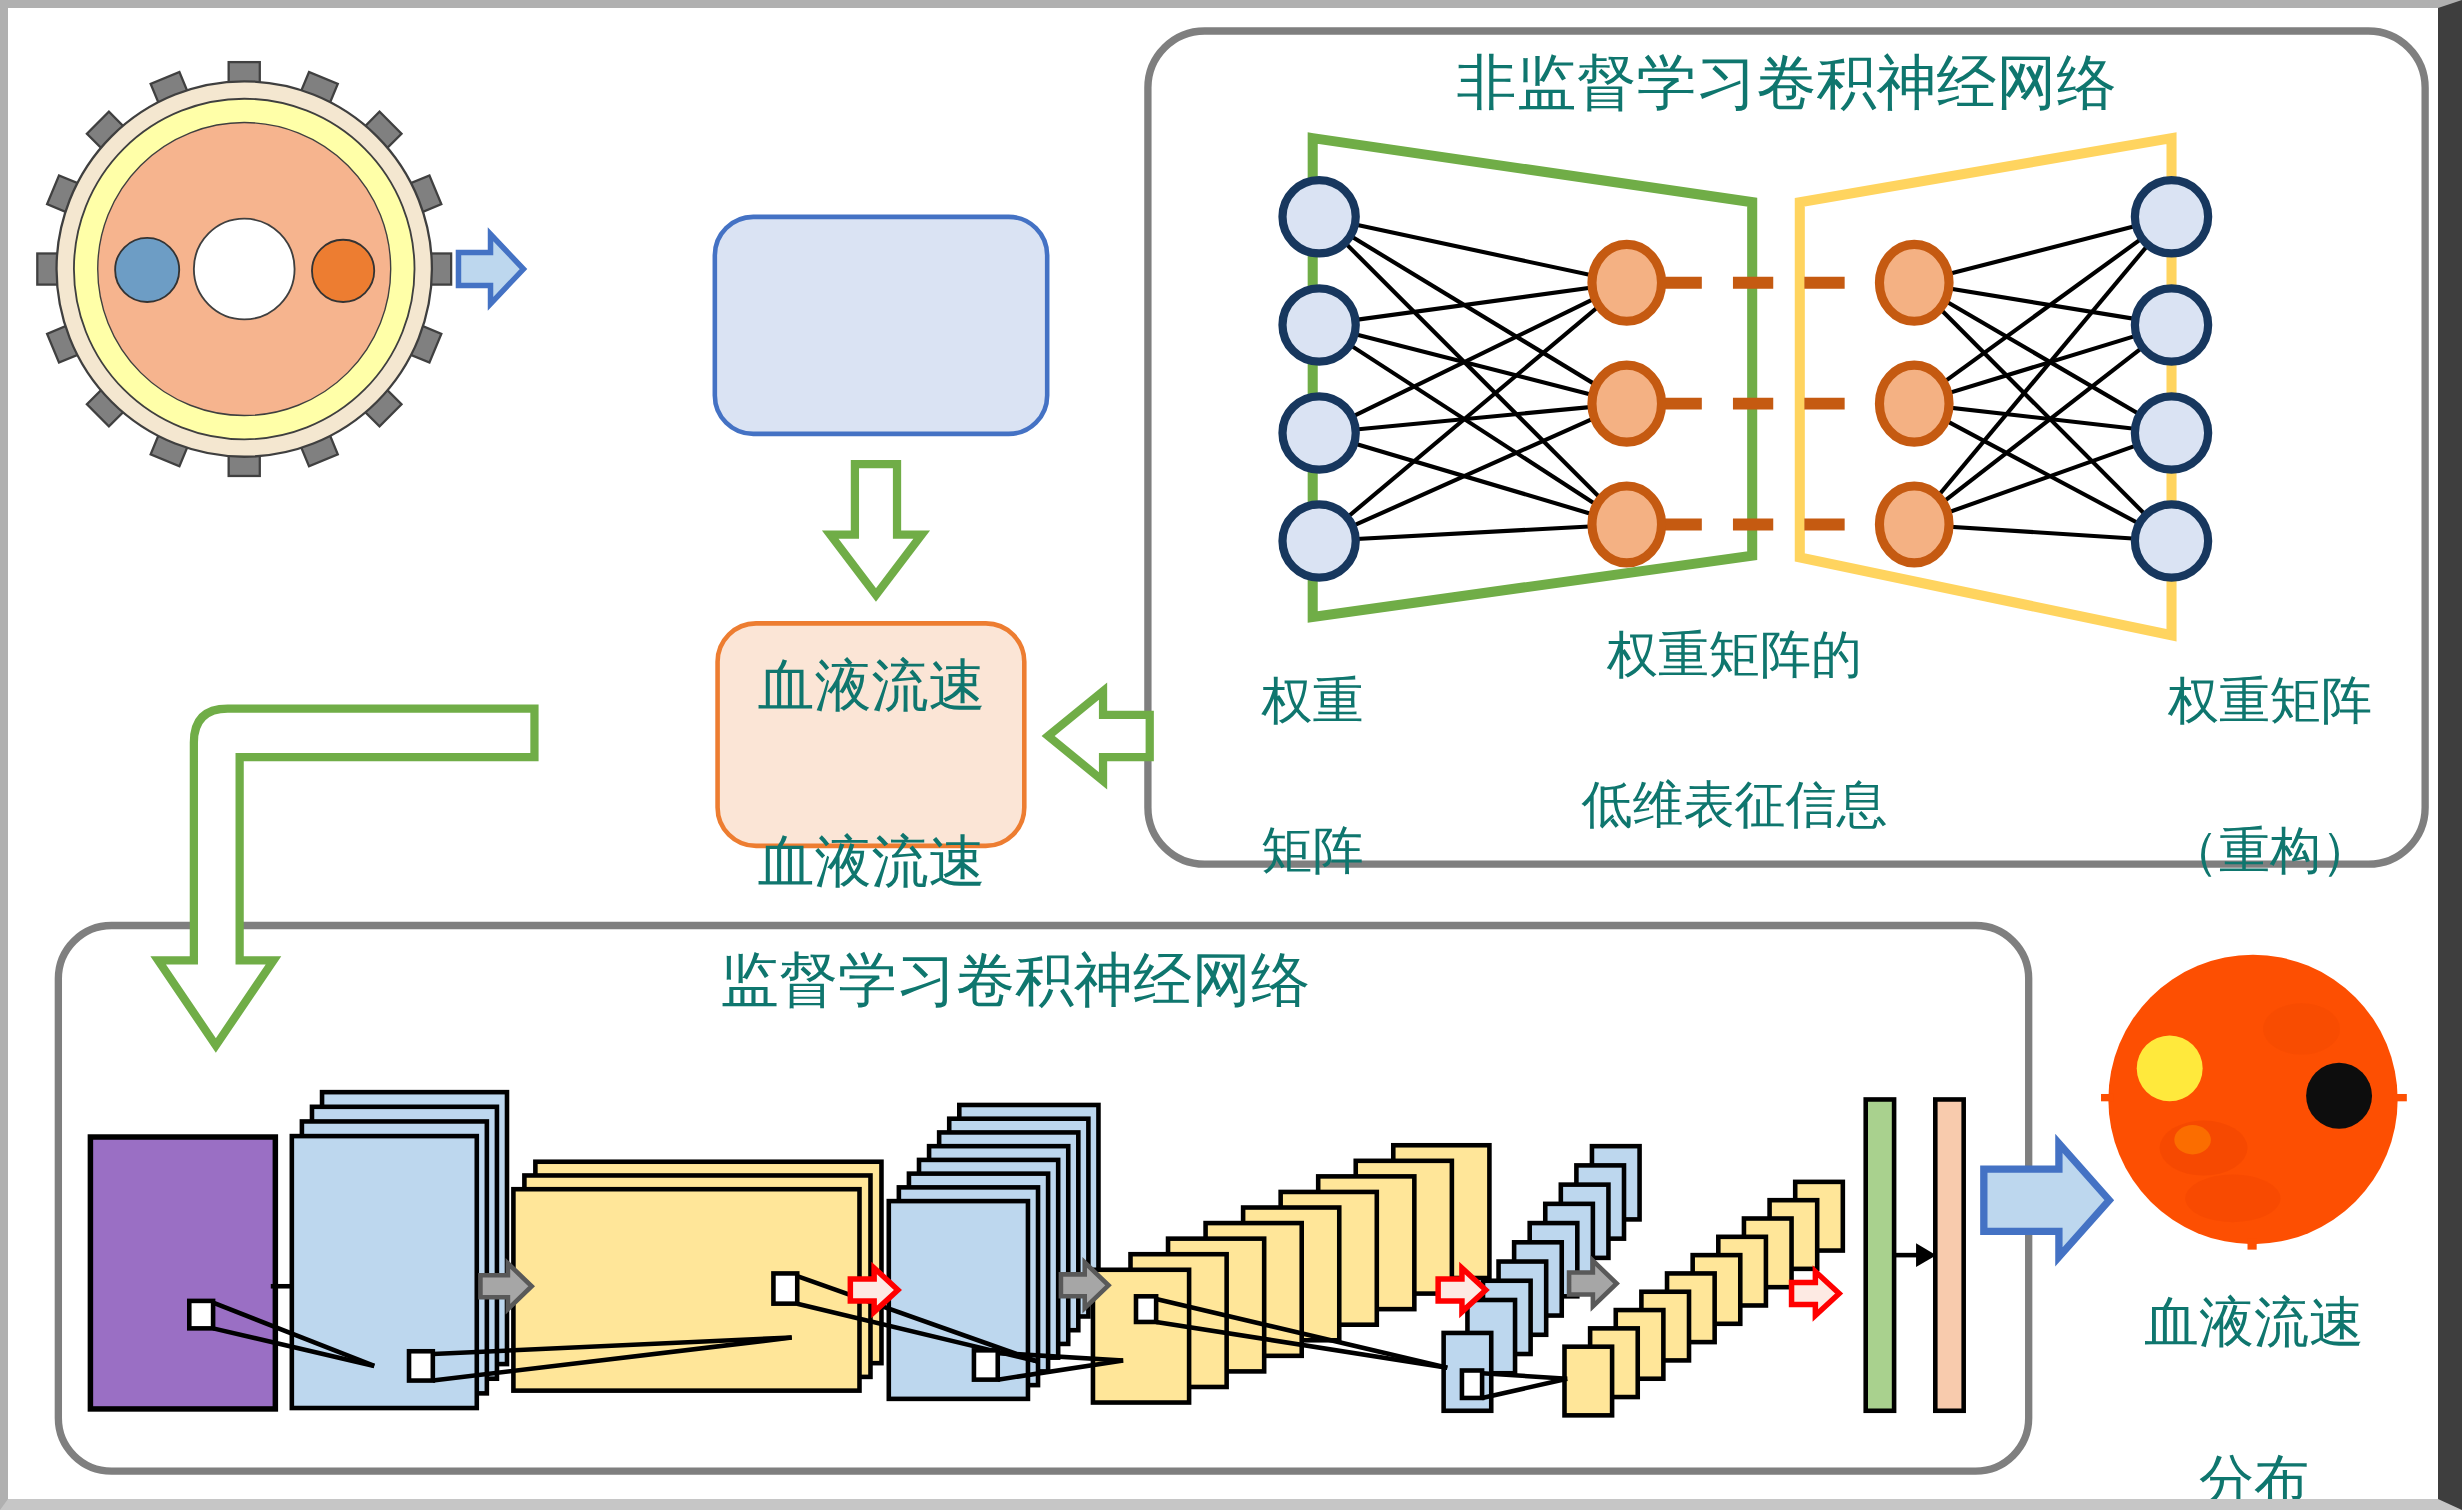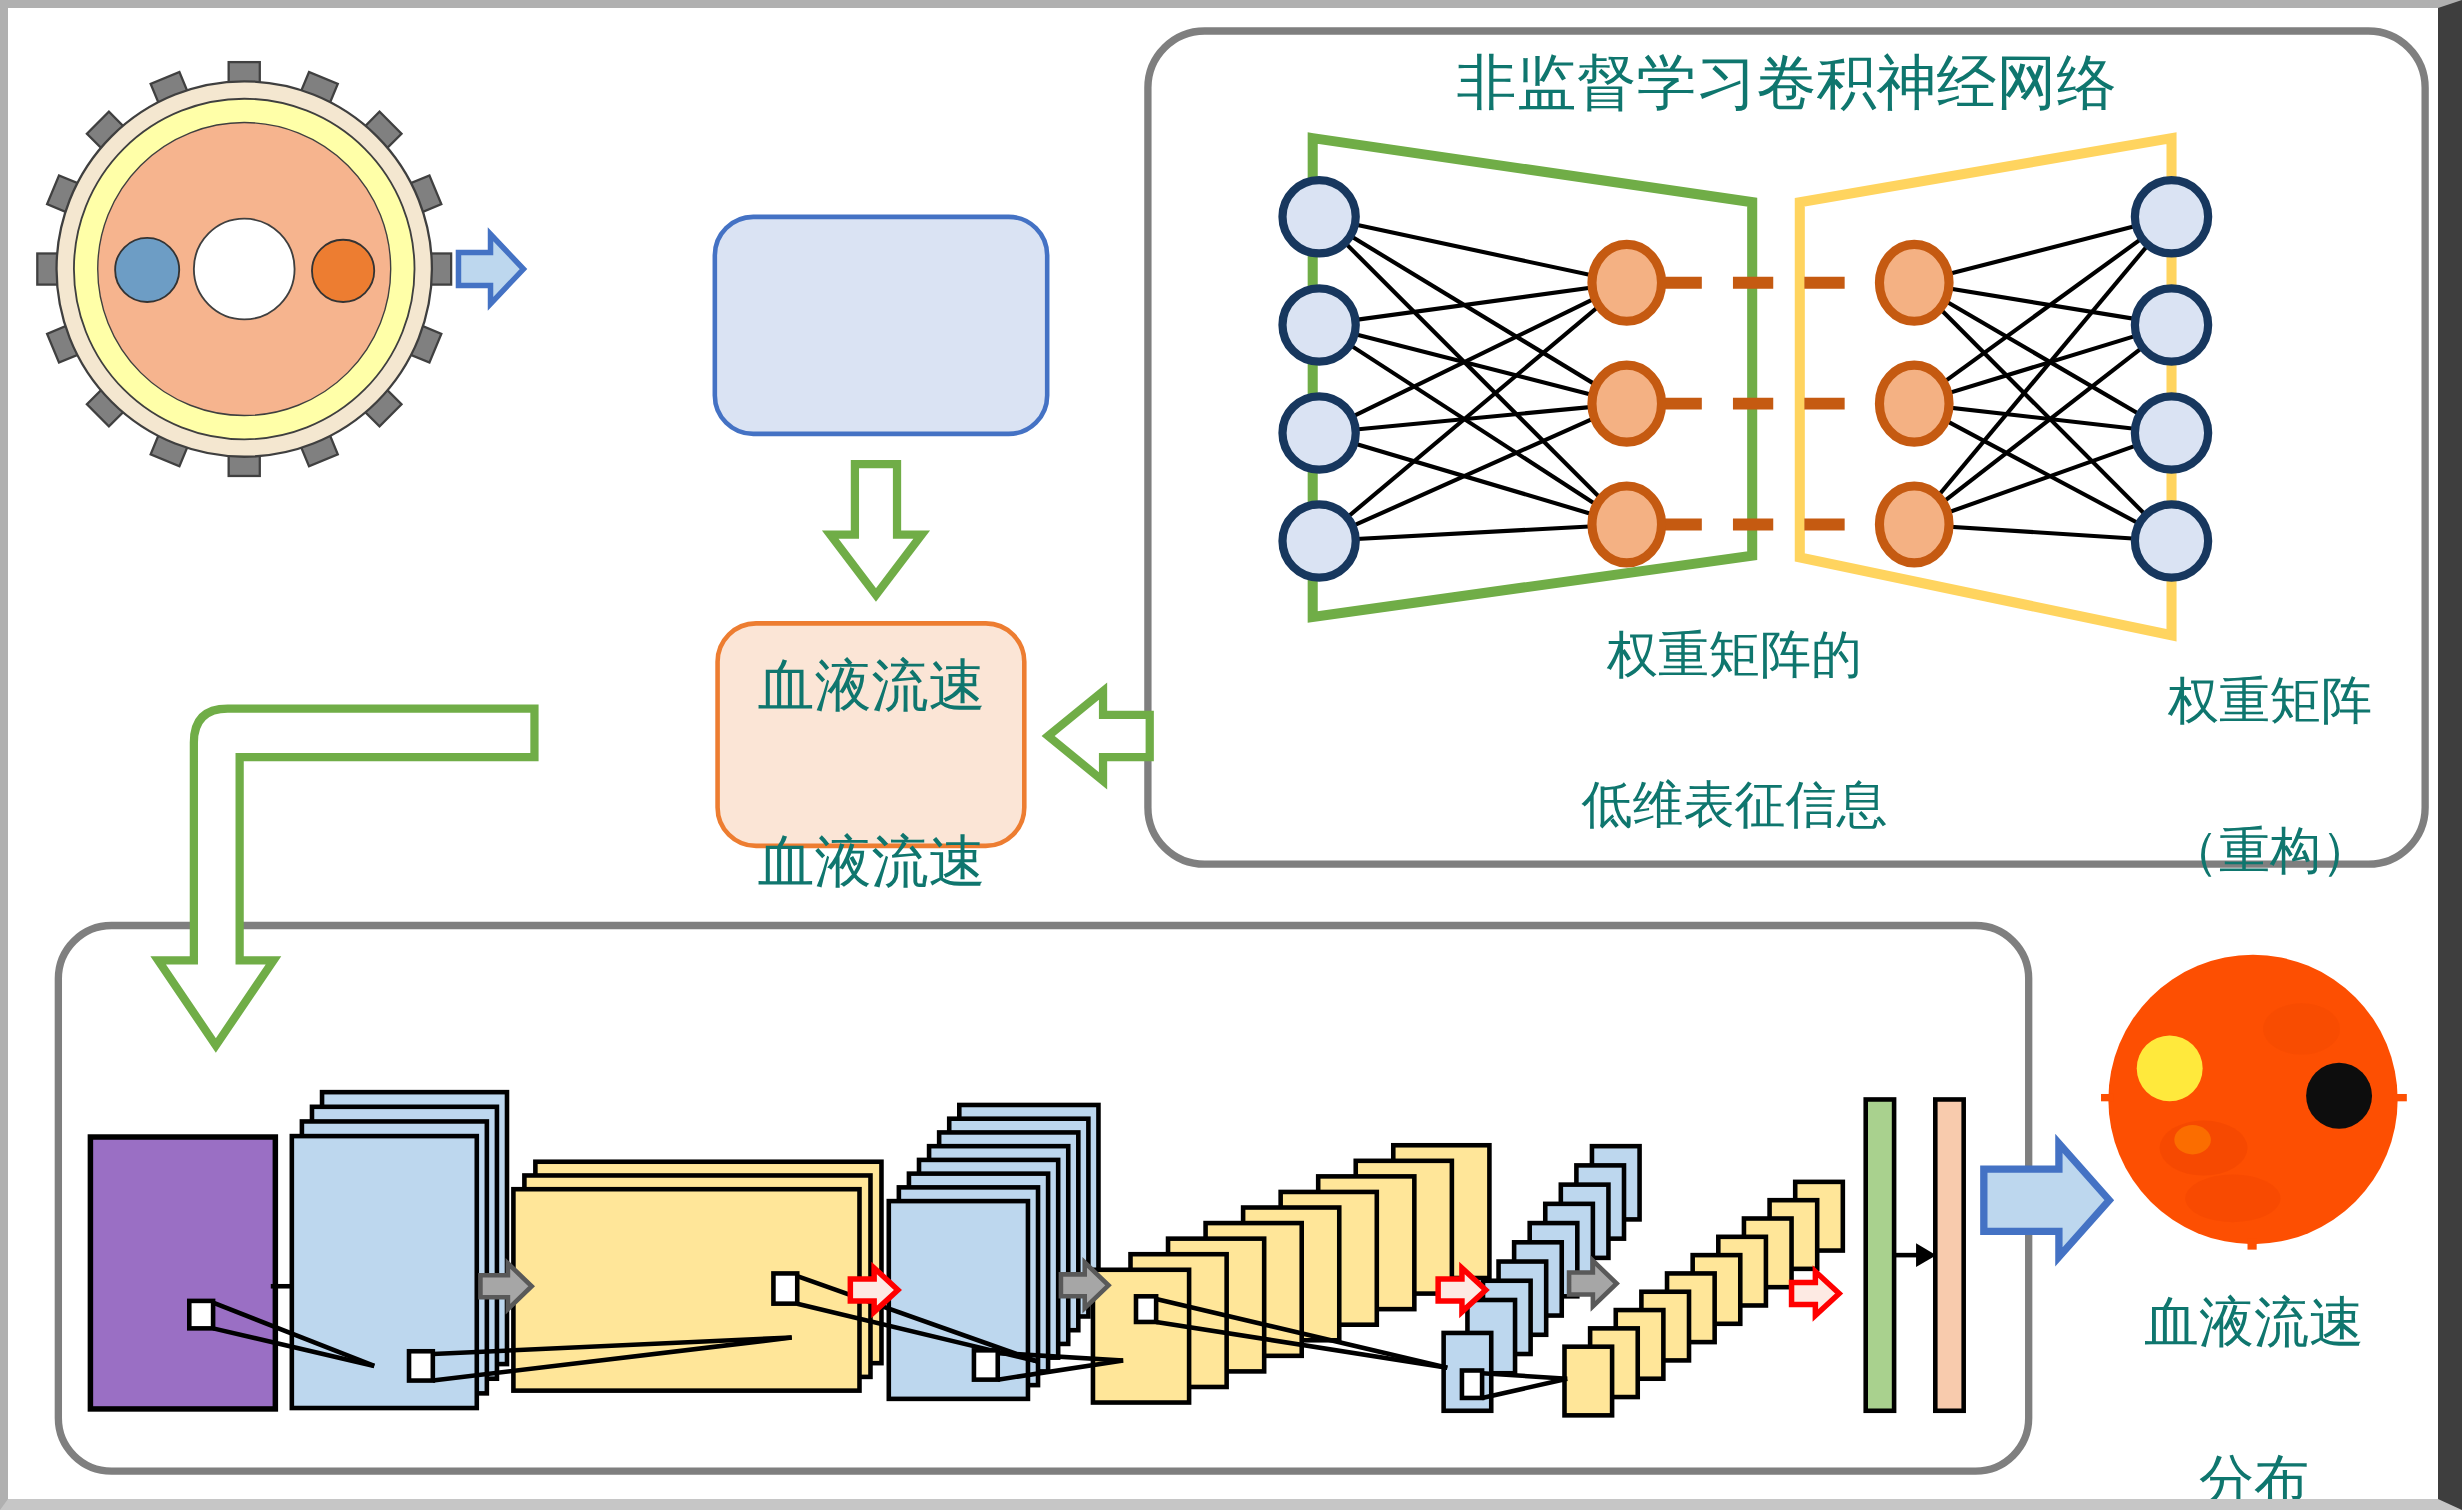--- a/index.html
+++ b/index.html
@@ -249,25 +249,28 @@
     <rect x="2286" y="1186" width="14" height="8" fill="#fd4f02"></rect>
     <rect x="2604" y="1186" width="16" height="8" fill="#fd4f02"></rect>
     <rect x="2446" y="1344" width="10" height="12" fill="#fd4f02"></rect>
     <circle cx="2361" cy="1158" r="36" fill="#ffe93c"></circle>
     <circle cx="2546" cy="1188" r="36" fill="#0d0d0d"></circle>
   </g>
 </svg>
 
 <div class="txt t-title" style="left:1140px;top:40px;width:1277px;">非监督学习卷积神经网络</div>
 
+<div class="txt t-title2" style="left:595px;top:938px;width:824px;">监督学习卷积神经网络</div>
 
 
 <div class="txt t-box" style="left:710px;top:634px;width:307px;"><span>血液流速</span><br>
 <span>血液流速</span></div>
 
+<div class="txt t-label" style="left:1213px;top:656px;width:183px;"><span>权重</span><br>
+<span>矩阵</span></div>
 
 <div class="txt t-label" style="left:2079px;top:656px;width:366px;"><span>权重矩阵</span><br>
 <span>（重构）</span></div>
 
 <div class="txt t-label" style="left:1429px;top:610px;width:595px;"><span>权重矩阵的</span><br>
 <span>低维表征信息</span></div>
 
 <div class="txt t-out" style="left:2079px;top:1275px;width:334px;"><span>血液流速</span><br>
 <span>分布</span></div>
 

